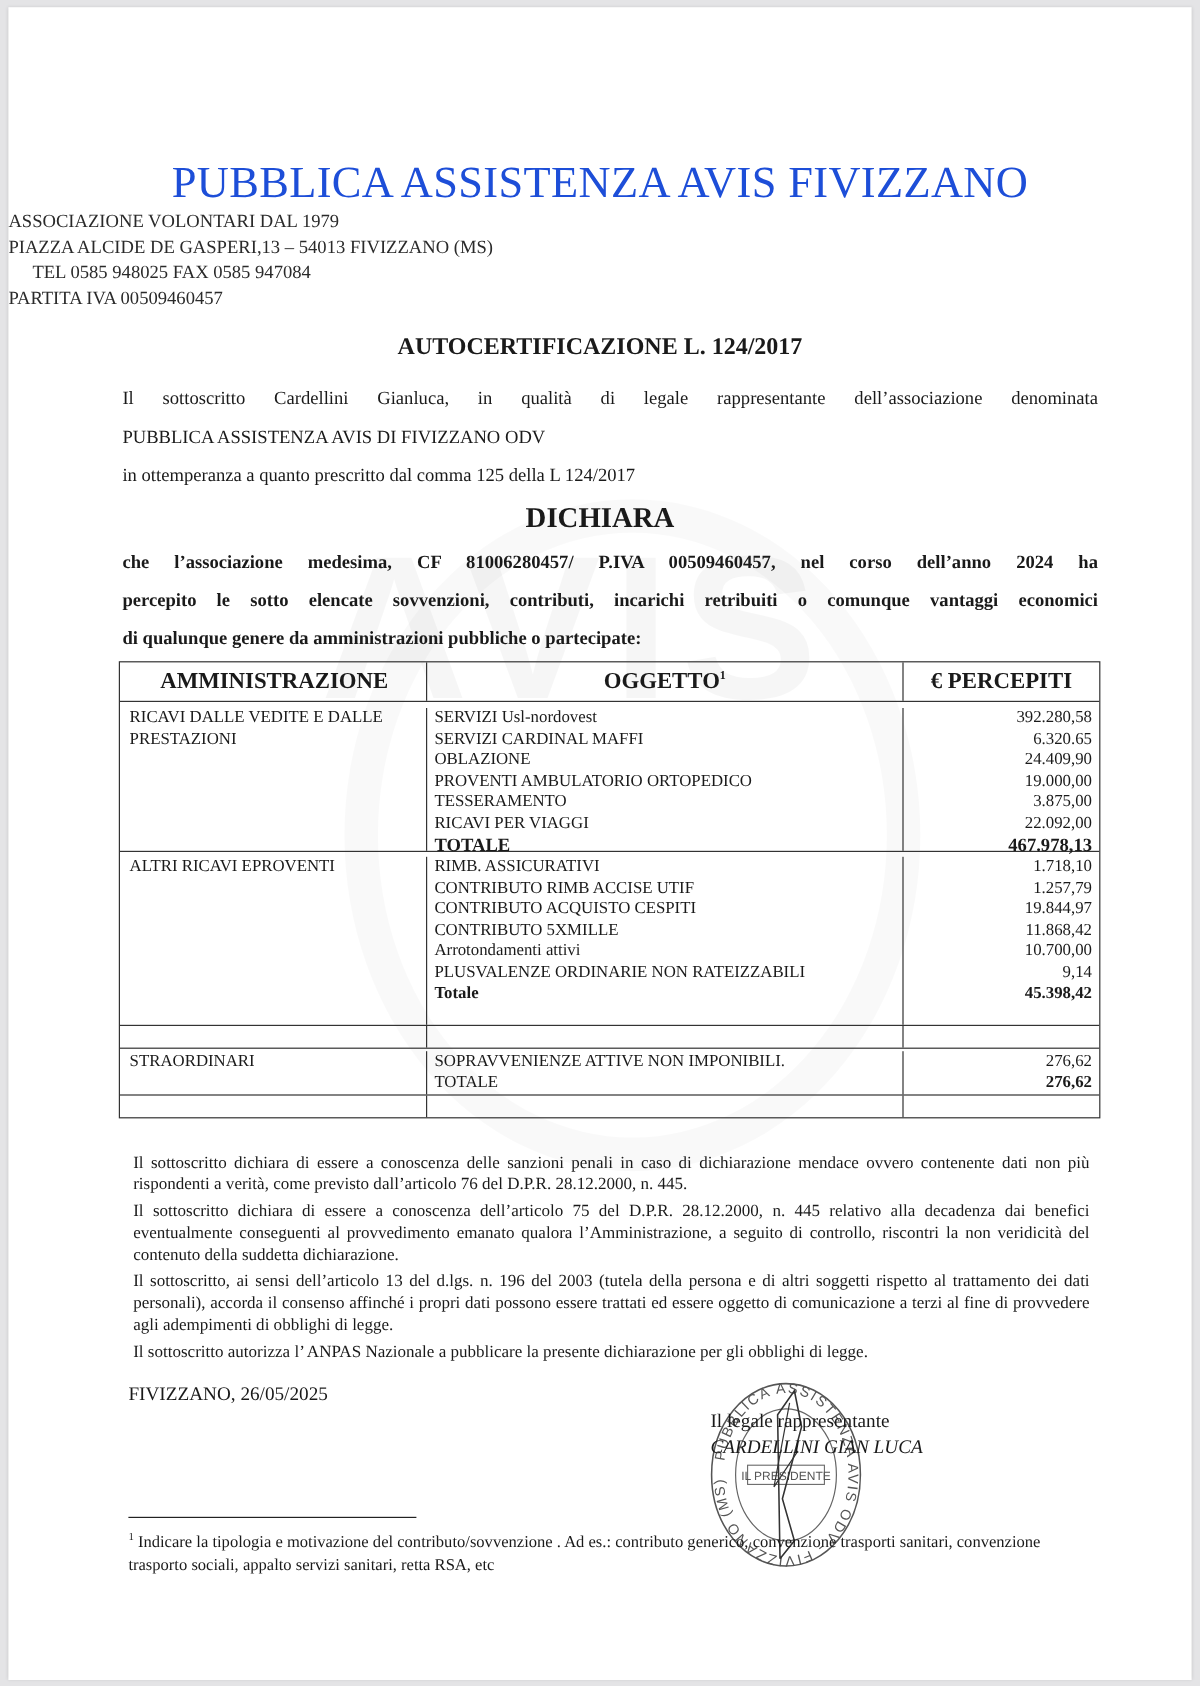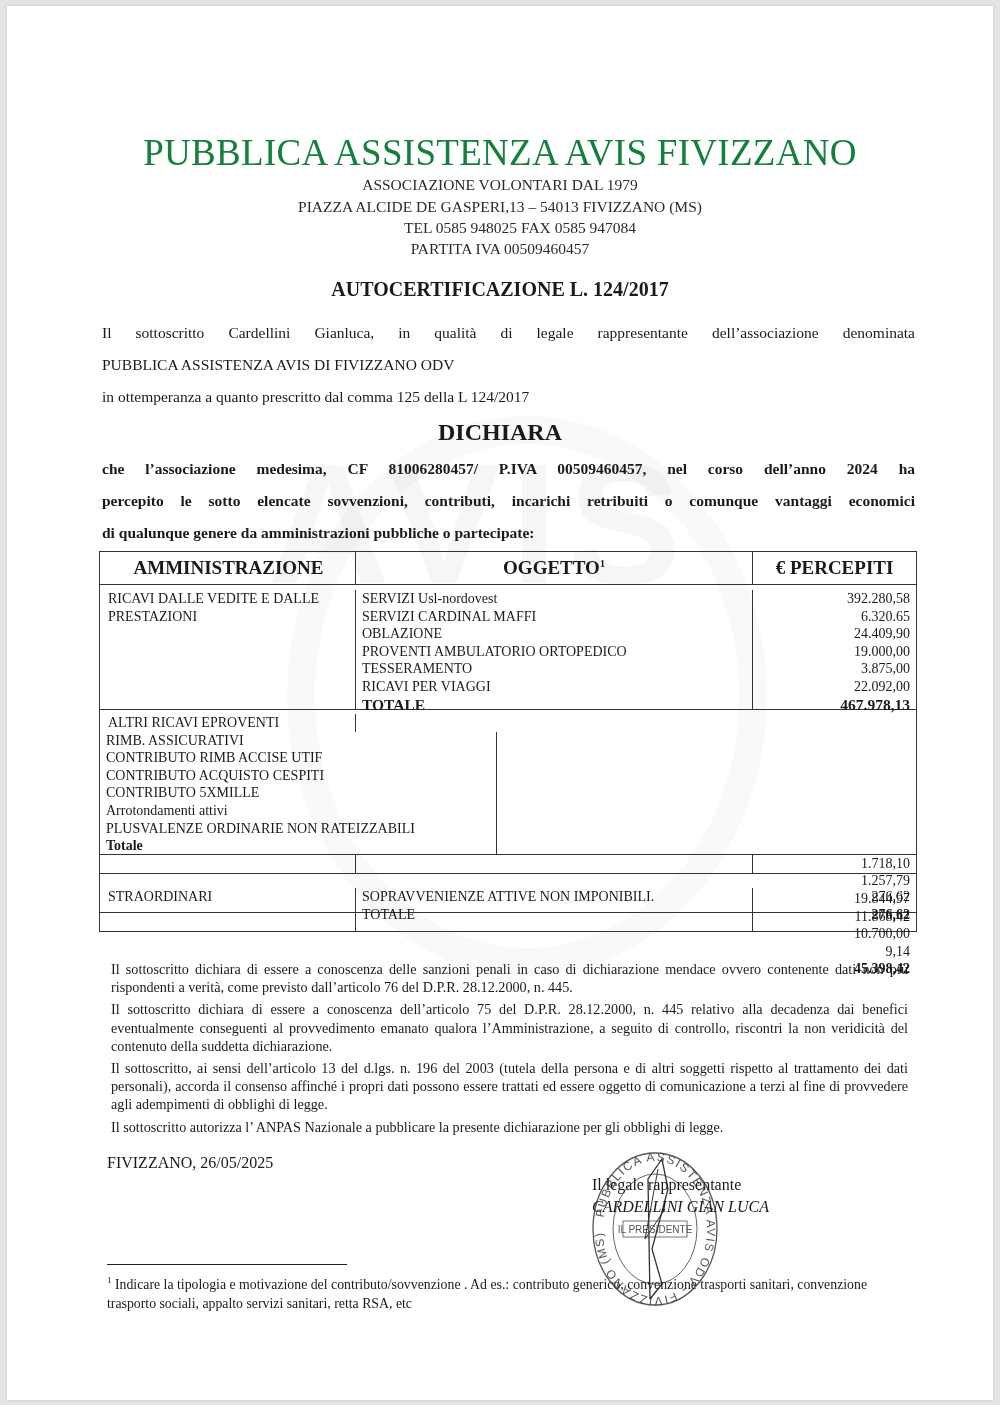--- a/index.html
+++ b/index.html
@@ -23,24 +23,24 @@
       font-size: 170px; letter-spacing: 10px; color: rgba(0,0,0,0.035); text-align: center;
     }
     .watermark .wm-ring {
       position: absolute; left: 40px; top: 30px; width: 480px; height: 560px;
       border: 28px solid rgba(0,0,0,0.025); border-radius: 50%;
     }
 
     
     .org-title {
       position: absolute; left: 0; width: 100%; top: 125px; text-align: center;
-      font-size: 37px; letter-spacing: 0.3px; color: #15803d;
+      font-size: 37px; letter-spacing: 0.3px; color: #1d4ed8;
     }
     .org-sub {
-      position: absolute; left: 0; width: 100%; text-align: center; font-size: 15.5px; color: #2a2a2a;
+      position: absolute; left: 0; width: 100%; font-size: 15.5px; color: #2a2a2a;
     }
     .doc-title {
       position: absolute; left: 0; width: 100%; top: 272px; text-align: center;
       font-size: 20px; font-weight: bold; color: #1a1a1a;
     }
 
     .para { position: absolute; left: 95px; width: 813px; font-size: 15.5px; }
     .justify { text-align: justify; text-align-last: justify; }
     .dichiara {
       position: absolute; left: 0; width: 100%; top: 413px; text-align: center;
@@ -139,21 +139,21 @@
         <div class="line">392.280,58</div>
         <div class="line">6.320.65</div>
         <div class="line">24.409,90</div>
         <div class="line">19.000,00</div>
         <div class="line">3.875,00</div>
         <div class="line">22.092,00</div>
         <div class="line bold big">467.978,13</div>
       </div>
     </div>
 
-    <div class="tr" style="height:145px; padding-top:4px;flex-direction:column;">
+    <div class="tr" style="height:145px; padding-top:4px;">
       <div class="td c1">
         <div class="line">ALTRI RICAVI EPROVENTI</div>
       </div>
       <div class="td c2">
         <div class="line">RIMB. ASSICURATIVI</div>
         <div class="line">CONTRIBUTO RIMB ACCISE UTIF</div>
         <div class="line">CONTRIBUTO ACQUISTO CESPITI</div>
         <div class="line">CONTRIBUTO 5XMILLE</div>
         <div class="line">Arrotondamenti attivi</div>
         <div class="line">PLUSVALENZE ORDINARIE NON RATEIZZABILI</div>
@@ -169,21 +169,21 @@
         <div class="line bold">45.398,42</div>
       </div>
     </div>
 
     <div class="tr" style="height:19px;">
       <div class="td c1"></div>
       <div class="td c2"></div>
       <div class="td c3"></div>
     </div>
 
-    <div class="tr" style="height:39px; padding-top:14px;">
+    <div class="tr" style="height:39px; padding-top:2px;">
       <div class="td c1">
         <div class="line">STRAORDINARI</div>
       </div>
       <div class="td c2">
         <div class="line">SOPRAVVENIENZE ATTIVE NON IMPONIBILI.</div>
         <div class="line">TOTALE</div>
       </div>
       <div class="td c3">
         <div class="line">276,62</div>
         <div class="line bold">276,62</div>

